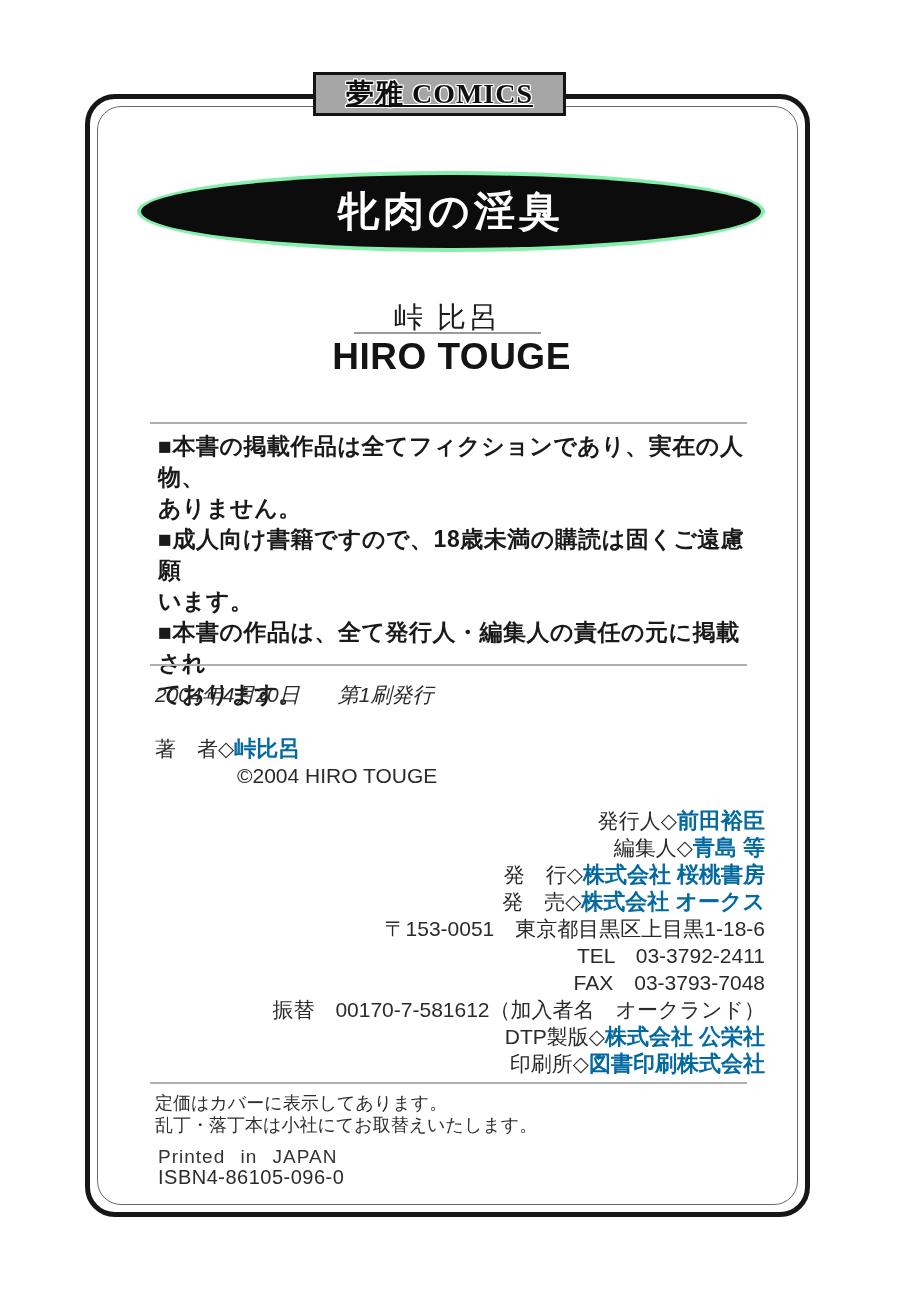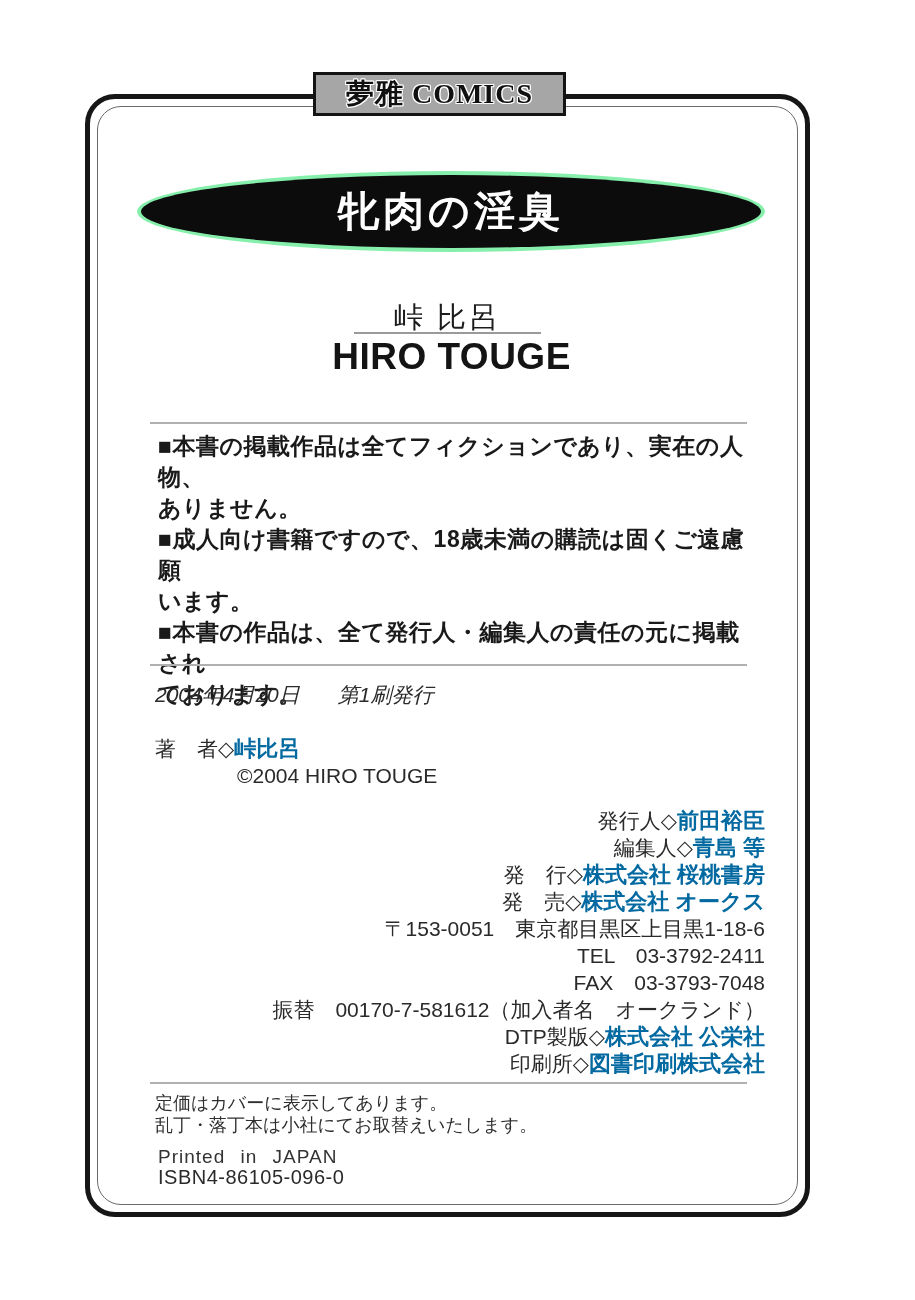--- a/index.html
+++ b/index.html
@@ -13,21 +13,21 @@
   .frame-inner{position:absolute;left:97px;top:106px;width:701px;height:1099px;
          border:1px solid #6a6a6a;border-radius:24px;box-sizing:border-box;}
 
   
   .logo{position:absolute;left:313px;top:72px;width:253px;height:44px;
         background:#a6a6a6;border:3px solid #141414;box-sizing:border-box;
         display:flex;align-items:center;justify-content:center;}
   .logo span{font-family:"Liberation Serif","DejaVu Serif",serif;font-weight:bold;
         font-size:28px;letter-spacing:1px;color:#101010;
         text-shadow:-1px -1px 0 #fff,1px -1px 0 #fff,-1px 1px 0 #fff,1px 1px 0 #fff,
-                    0 -1px 0 #fff,0 1px 0 #fff,-1px 0 0 #fff,1px 0 0 #fff;}
+                    0 -1px 0 #fff,0 1px 0 #fff,-1px 0 0 #fff,1px 0 0 #fff;text-decoration:underline;}
 
   
   .banner{position:absolute;left:137px;top:171px;width:628px;height:81px;
           border-radius:50%;background:#86efac;}
   .banner-inner{position:absolute;inset:4px;border-radius:50%;background:#0c0c0c;
           display:flex;align-items:center;justify-content:center;}
   .banner-inner span{color:#ffffff;font-size:41px;font-weight:bold;letter-spacing:4px;}
 
   .author-kanji{position:absolute;left:85px;top:298px;width:725px;text-align:center;
           font-size:29px;font-weight:normal;letter-spacing:3px;color:#1c1c1c;}

